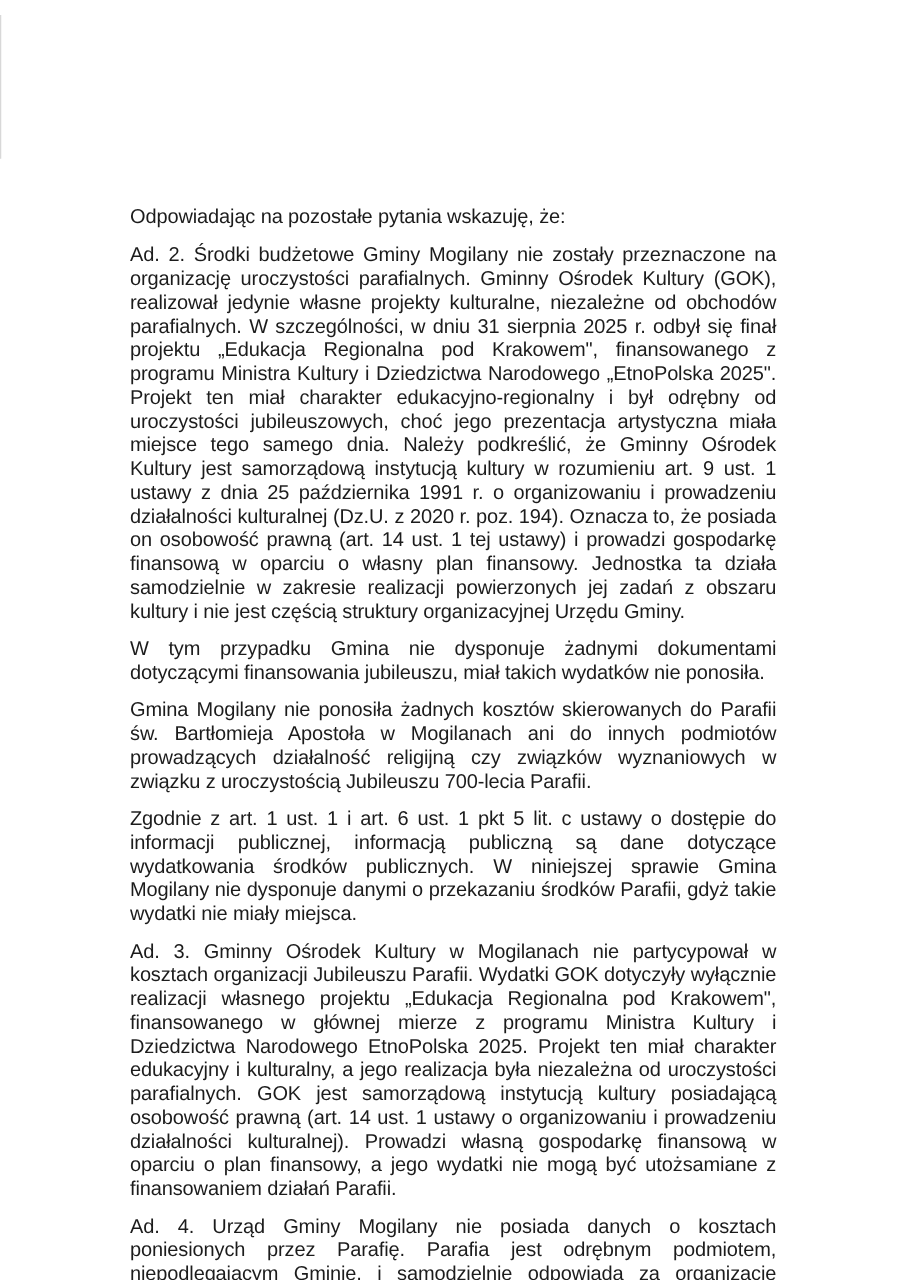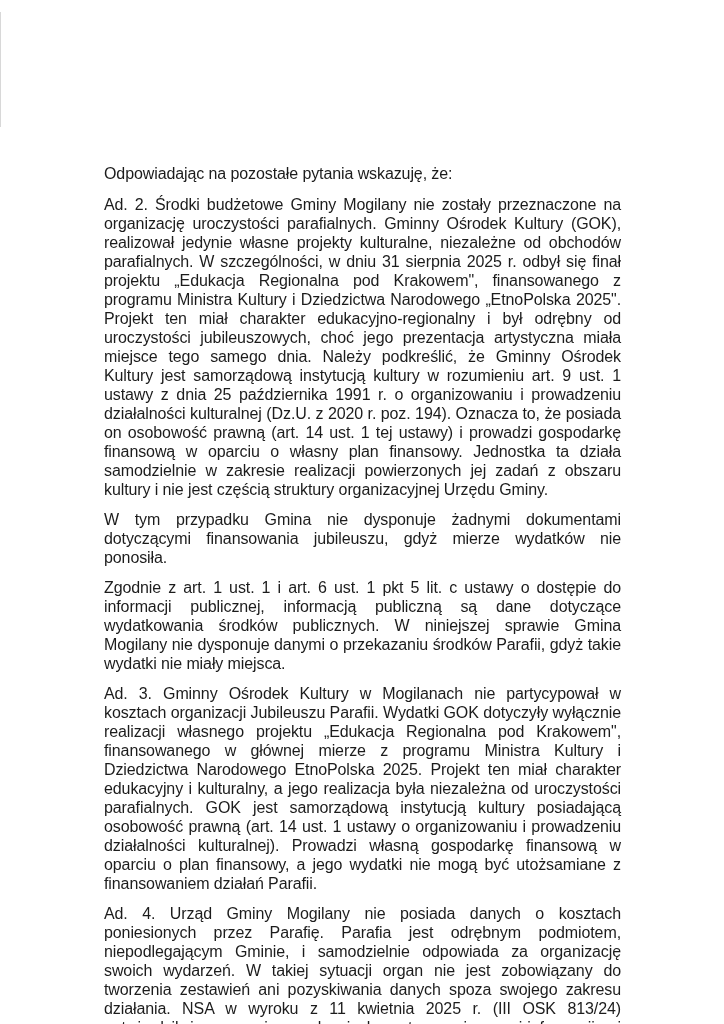--- a/index.html
+++ b/index.html
@@ -43,17 +43,18 @@
     }
   </style>
 </head>
 <body>
 
 <div class="page-edge"></div>
 
 <div class="doc">
   <p class="intro">Odpowiadając na pozostałe pytania wskazuję, że:</p>
   <p>Ad. 2. Środki budżetowe Gminy Mogilany nie zostały przeznaczone na organizację uroczystości parafialnych. Gminny Ośrodek Kultury (GOK), realizował jedynie własne projekty kulturalne, niezależne od obchodów parafialnych. W szczególności, w dniu 31 sierpnia 2025 r. odbył się finał projektu „Edukacja Regionalna pod Krakowem", finansowanego z programu Ministra Kultury i Dziedzictwa Narodowego „EtnoPolska 2025". Projekt ten miał charakter edukacyjno-regionalny i był odrębny od uroczystości jubileuszowych, choć jego prezentacja artystyczna miała miejsce tego samego dnia. Należy podkreślić, że Gminny Ośrodek Kultury jest samorządową instytucją kultury w rozumieniu art. 9 ust. 1 ustawy z dnia 25 października 1991 r. o organizowaniu i prowadzeniu działalności kulturalnej (Dz.U. z 2020 r. poz. 194). Oznacza to, że posiada on osobowość prawną (art. 14 ust. 1 tej ustawy) i prowadzi gospodarkę finansową w oparciu o własny plan finansowy. Jednostka ta działa samodzielnie w zakresie realizacji powierzonych jej zadań z obszaru kultury i nie jest częścią struktury organizacyjnej Urzędu Gminy.</p>
-  <p>W tym przypadku Gmina nie dysponuje żadnymi dokumentami dotyczącymi finansowania jubileuszu, gdyż mierze wydatków nie ponosiła.</p>
+  <p>W tym przypadku Gmina nie dysponuje żadnymi dokumentami dotyczącymi finansowania jubileuszu, miał takich wydatków nie ponosiła.</p>
+  <p>Gmina Mogilany nie ponosiła żadnych kosztów skierowanych do Parafii św. Bartłomieja Apostoła w Mogilanach ani do innych podmiotów prowadzących działalność religijną czy związków wyznaniowych w związku z uroczystością Jubileuszu 700-lecia Parafii.</p>
   <p>Zgodnie z art. 1 ust. 1 i art. 6 ust. 1 pkt 5 lit. c ustawy o dostępie do informacji publicznej, informacją publiczną są dane dotyczące wydatkowania środków publicznych. W niniejszej sprawie Gmina Mogilany nie dysponuje danymi o przekazaniu środków Parafii, gdyż takie wydatki nie miały miejsca.</p>
   <p>Ad. 3. Gminny Ośrodek Kultury w Mogilanach nie partycypował w kosztach organizacji Jubileuszu Parafii. Wydatki GOK dotyczyły wyłącznie realizacji własnego projektu „Edukacja Regionalna pod Krakowem", finansowanego w głównej mierze z programu Ministra Kultury i Dziedzictwa Narodowego EtnoPolska 2025. Projekt ten miał charakter edukacyjny i kulturalny, a jego realizacja była niezależna od uroczystości parafialnych. GOK jest samorządową instytucją kultury posiadającą osobowość prawną (art. 14 ust. 1 ustawy o organizowaniu i prowadzeniu działalności kulturalnej). Prowadzi własną gospodarkę finansową w oparciu o plan finansowy, a jego wydatki nie mogą być utożsamiane z finansowaniem działań Parafii.</p>
   <p>Ad. 4. Urząd Gminy Mogilany nie posiada danych o kosztach poniesionych przez Parafię. Parafia jest odrębnym podmiotem, niepodlegającym Gminie, i samodzielnie odpowiada za organizację swoich wydarzeń. W takiej sytuacji organ nie jest zobowiązany do tworzenia zestawień ani pozyskiwania danych spoza swojego zakresu działania. NSA w wyroku z 11 kwietnia 2025 r. (III OSK 813/24) potwierdził, że organ nie ma obowiązku wytwarzania nowej informacji ani gromadzenia danych od innych podmiotów tylko po to, aby zrealizować wniosek. Jednocześnie</p>
 </div>
 
 </body></html>

